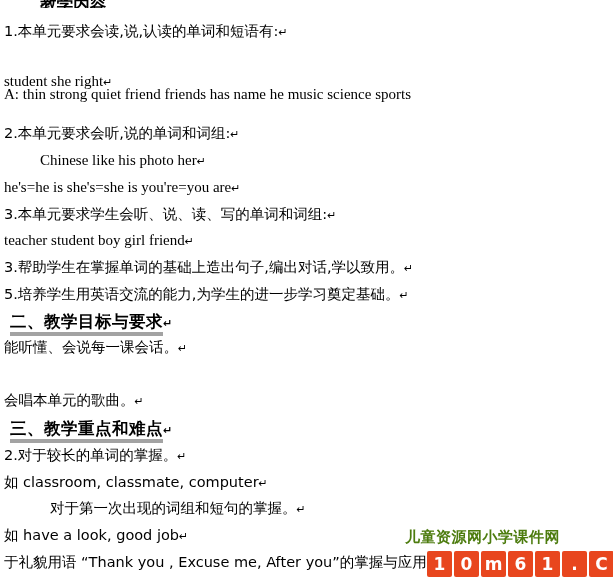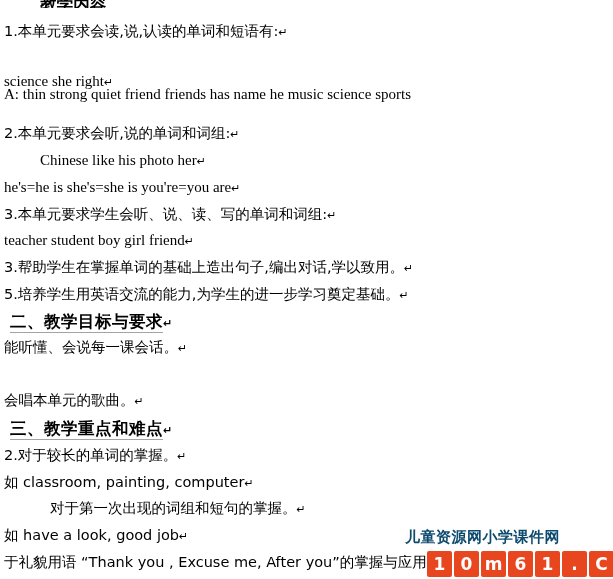--- a/index.html
+++ b/index.html
@@ -22,21 +22,21 @@
     padding: 0;
   }
   
   .heading {
     font-family: "DejaVu Sans", sans-serif;
     font-weight: bold;
     font-size: 16.5px;
     letter-spacing: 0.5px;
   }
   .heading .uline {
-    border-bottom: 1px solid #a3a3a3;
+    border-bottom: 4px solid #a3a3a3;
     padding-bottom: 1px;
   }
   .cn {
     font-family: "DejaVu Sans", sans-serif;
     font-size: 14.5px;
   }
   .en {
     font-family: "Liberation Serif", serif;
     font-size: 15px;
   }
@@ -56,21 +56,21 @@
   .indent3 { left: 40px; }
 
   
   .watermark {
     position: absolute;
     left: 405px;
     top: 528px;
     font-family: "DejaVu Sans", sans-serif;
     font-size: 15px;
     font-weight: bold;
-    color: #0c4a6e;
+    color: #4d7c0f;
     letter-spacing: 0.5px;
     white-space: nowrap;
   }
   .wm-logo {
     position: absolute;
     left: 427px;
     top: 551px;
     display: flex;
     gap: 2px;
   }
@@ -112,21 +112,21 @@
 
   <div class="row indent1 cn" style="top:22px;">
     <span>1.本单元要求会读,说,认读的单词和短语有:</span><span class="pilcrow">↵</span>
   </div>
 
   <div class="row indent1 en" style="top:46px;margin-top:40px;">
     <span>A: thin      strong      quiet      friend      friends    has    name he      music      science      sports</span>
   </div>
 
   <div class="row indent1 en" style="top:73px;">
-    <span>science      she      right</span><span class="pilcrow">↵</span>
+    <span>student      she      right</span><span class="pilcrow">↵</span>
   </div>
 
 
   <div class="row indent1 cn" style="top:124px;">
     <span>2.本单元要求会听,说的单词和词组:</span><span class="pilcrow">↵</span>
   </div>
 
   <div class="row indent3 en" style="top:152px;">
     <span>Chinese      like      his      photo      her</span><span class="pilcrow">↵</span>
   </div>
@@ -166,21 +166,21 @@
 
   <div class="row heading" style="top:418px; left:10px;">
     <span class="uline">三、教学重点和难点</span><span class="pilcrow">↵</span>
   </div>
 
   <div class="row indent1 cn" style="top:446px;">
     <span>2.对于较长的单词的掌握。</span><span class="pilcrow">↵</span>
   </div>
 
   <div class="row indent1 cn" style="top:473px;">
-    <span>如 classroom, painting, computer</span><span class="pilcrow">↵</span>
+    <span>如 classroom, classmate, computer</span><span class="pilcrow">↵</span>
   </div>
 
   <div class="row indent1 cn" style="top:499px;margin-left:46px;">
     <span>对于第一次出现的词组和短句的掌握。</span><span class="pilcrow">↵</span>
   </div>
 
   <div class="row indent1 cn" style="top:526px;">
     <span>如 have a look, good job</span><span class="pilcrow">↵</span>
   </div>
 

